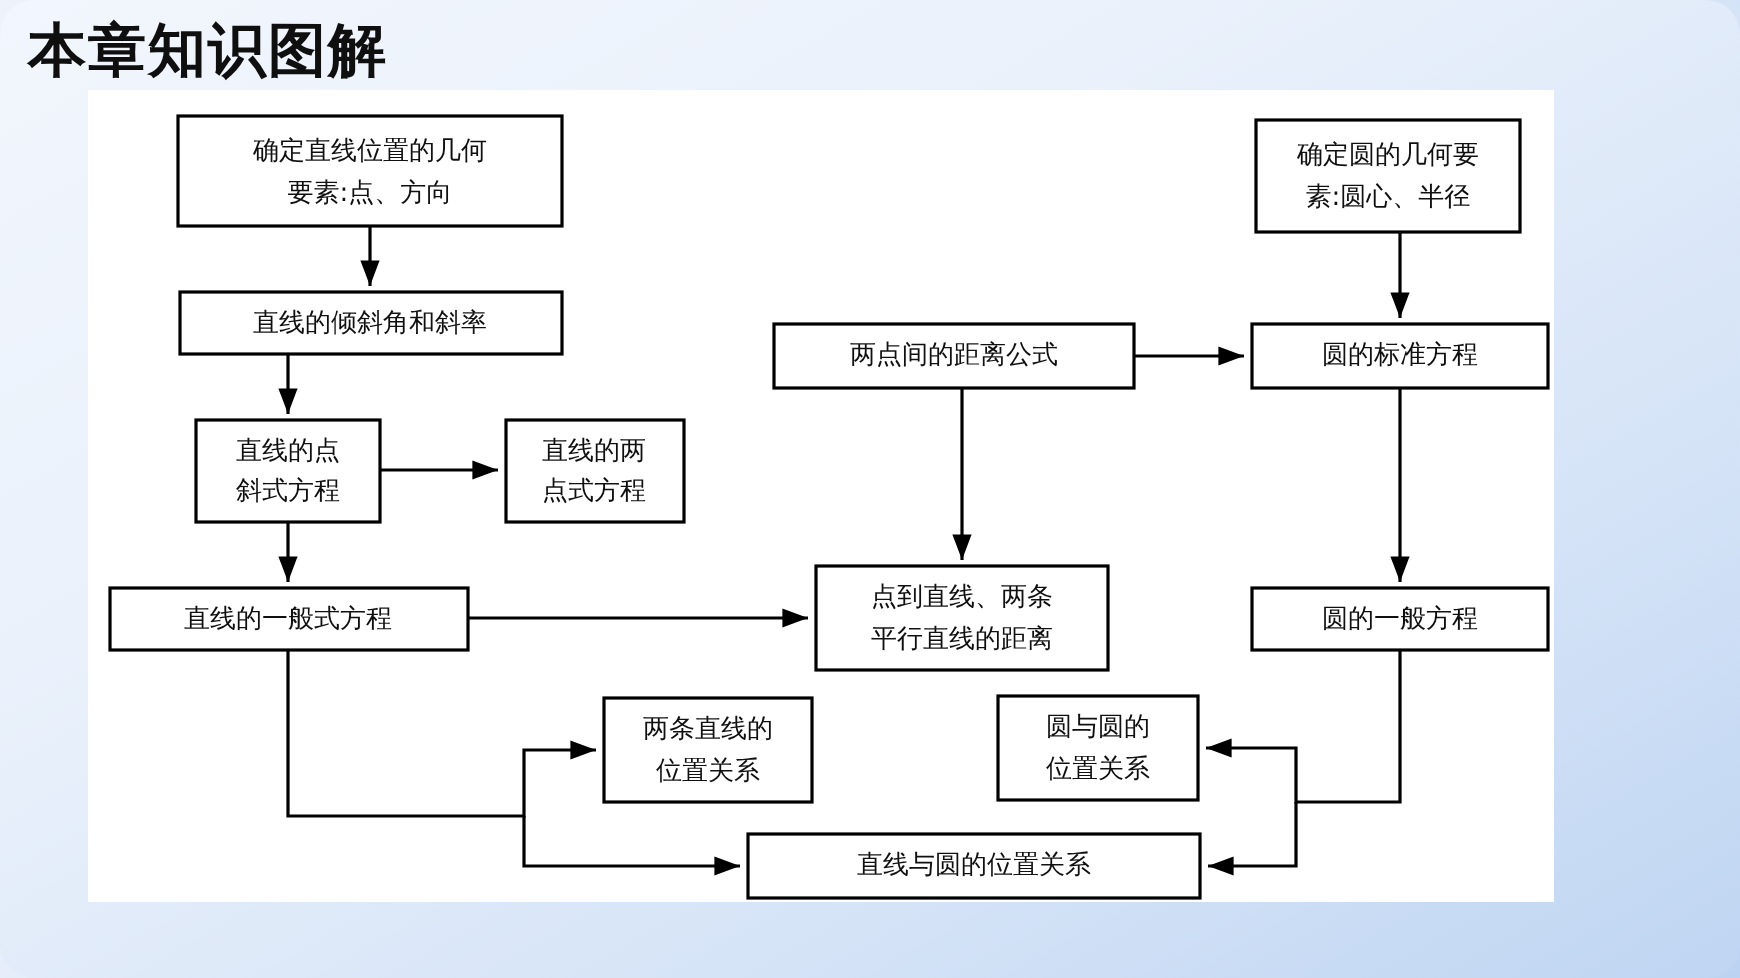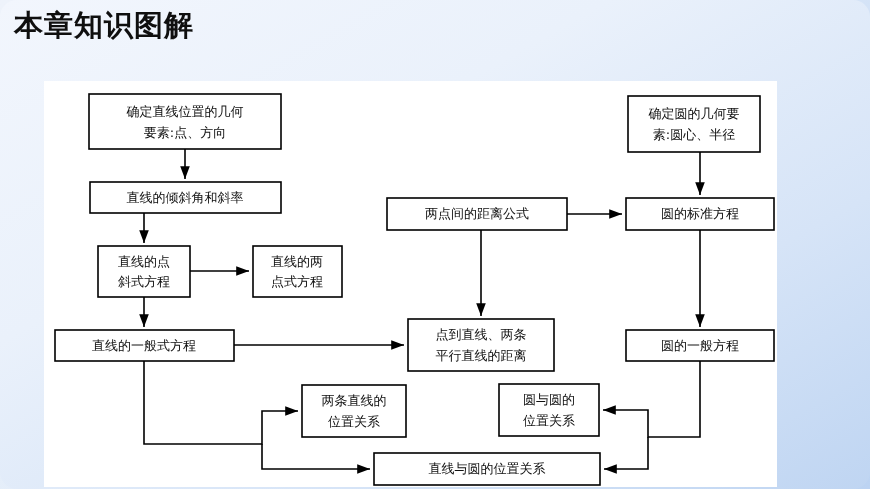--- a/index.html
+++ b/index.html
@@ -32,21 +32,20 @@
     font-family: "DejaVu Sans", "Liberation Sans", sans-serif;
     white-space: nowrap;
   }
   #panel {
     position: absolute;
     left: 44px;
     top: 45px;
     width: 733px;
     height: 406px;
     background: #ffffff;
-    margin-top: 36px;
   }
   #diagram {
     position: absolute;
     left: 0;
     top: 0;
     width: 733px;
     height: 406px;
     display: block;
   }
   .node-rect {

